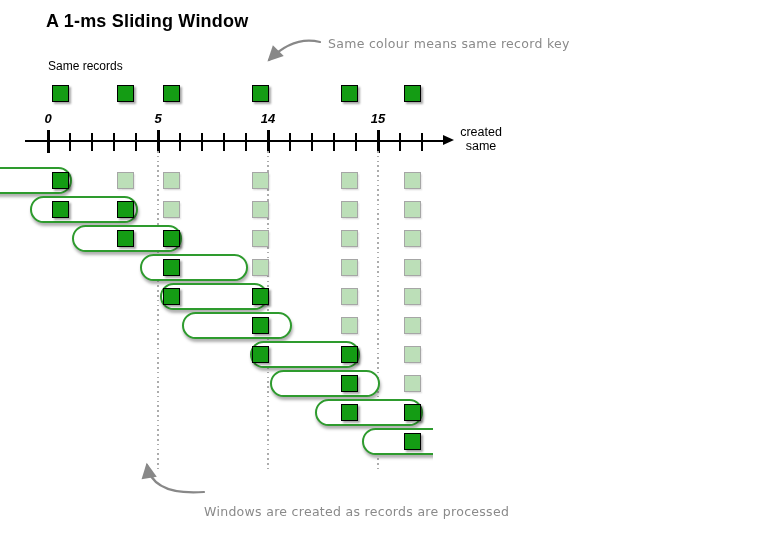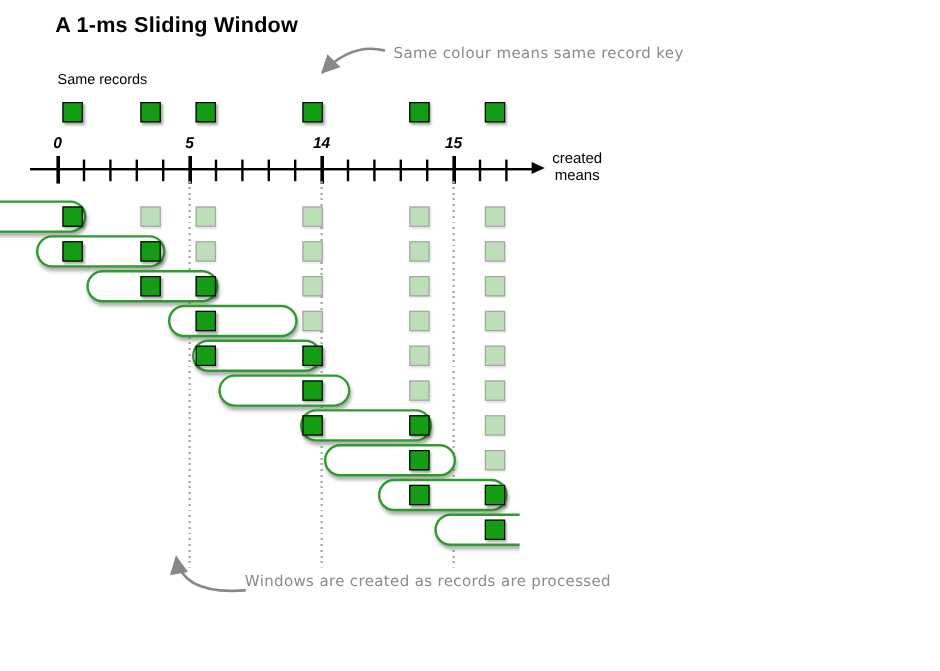--- a/index.html
+++ b/index.html
@@ -13,21 +13,21 @@
   }
   .records-label{
     position:absolute;left:48px;top:59px;font-size:12px;color:#000;
   }
   .hand-note{
     position:absolute;color:var(--annotation,#8a8a8a);
     font-family:"DejaVu Sans", sans-serif;
     font-size:12.5px;font-weight:500;letter-spacing:.3px;white-space:nowrap;
   }
   .note-top{left:328px;top:36px;}
-  .note-bottom{left:204px;top:476px;}
+  .note-bottom{left:204px;top:504px;}
   .sq{
     position:absolute;width:17px;height:17px;box-sizing:border-box;
   }
   .sq.dark{
     background:var(--record-fill,#149C14);
     border:1.5px solid var(--record-border,#000);
     box-shadow:1.5px 2px 2px rgba(0,0,0,.35);
   }
   .sq.faded{
     background:var(--upcoming-fill,#BCDFB8);
@@ -83,21 +83,21 @@
     <div class="sq dark" style="left: 117px; top: 85px;"></div>
     <div class="sq dark" style="left: 163px; top: 85px;"></div>
     <div class="sq dark" style="left: 252px; top: 85px;"></div>
     <div class="sq dark" style="left: 341px; top: 85px;"></div>
     <div class="sq dark" style="left: 404px; top: 85px;"></div>
   </div>
 
 <div id="axis">
   <div class="stream-time">
     <div>created</div>
-    <div>means</div>
+    <div>same</div>
   </div>
 <div class="axis-line" style="left: 25px; top: 140px; width: 419px;"></div>
     <div class="axis-arrowhead" style="left: 443px; top: 135px;"></div>
     <div class="tick" style="left: 46.5px; top: 130px; width: 3px; height: 23px;"></div>
     <div class="tick" style="left: 69.2px; top: 132.5px; width: 1.6px; height: 18px;"></div>
     <div class="tick" style="left: 91.2px; top: 132.5px; width: 1.6px; height: 18px;"></div>
     <div class="tick" style="left: 113.2px; top: 132.5px; width: 1.6px; height: 18px;"></div>
     <div class="tick" style="left: 135.2px; top: 132.5px; width: 1.6px; height: 18px;"></div>
     <div class="tick" style="left: 156.5px; top: 130px; width: 3px; height: 23px;"></div>
     <div class="tick" style="left: 179.2px; top: 132.5px; width: 1.6px; height: 18px;"></div>

